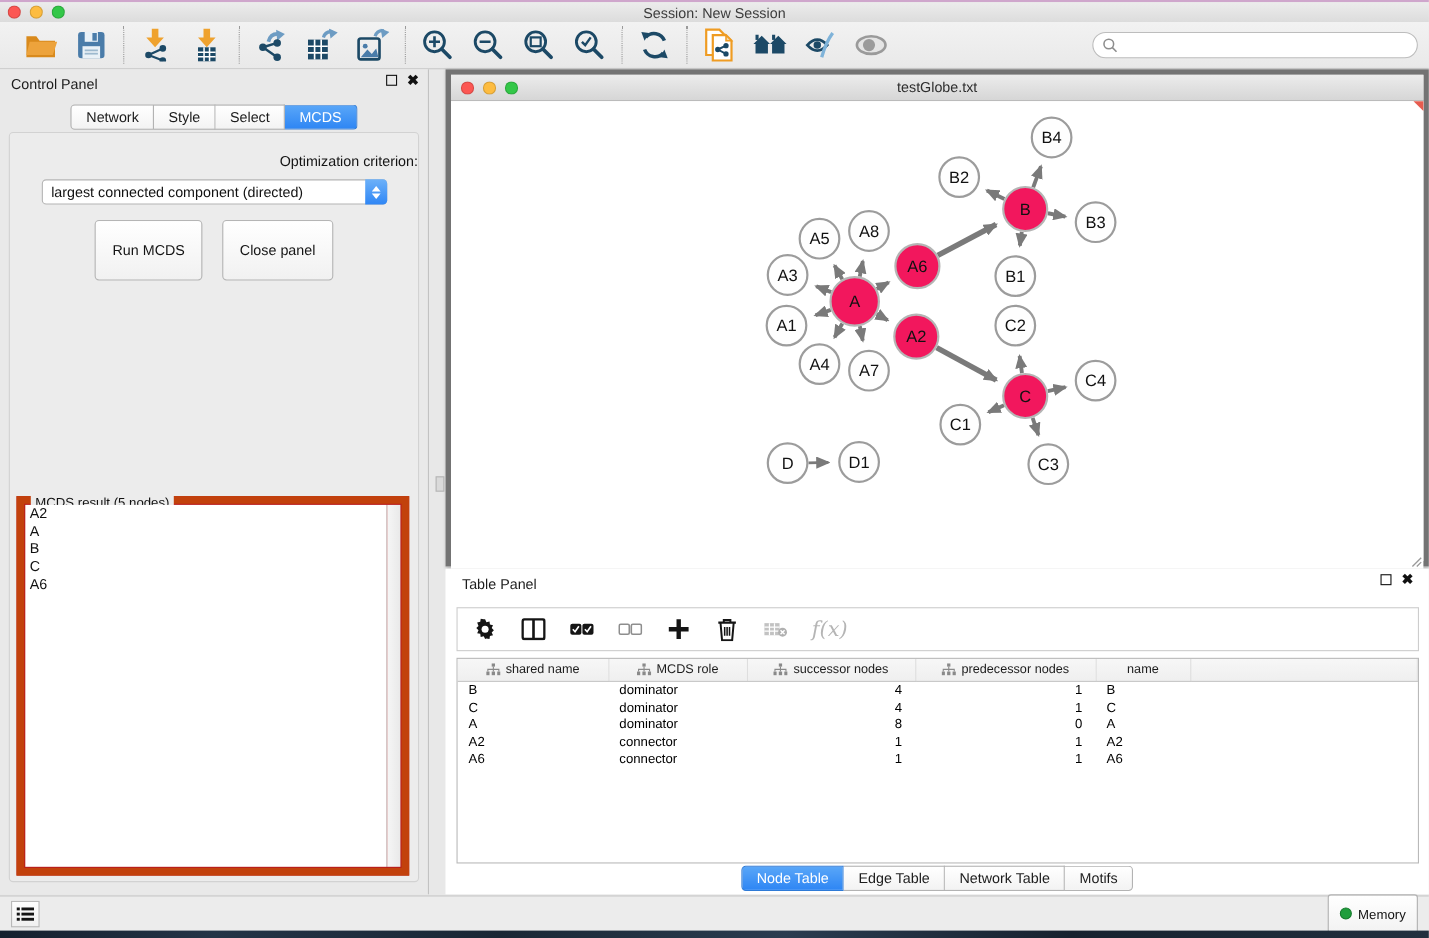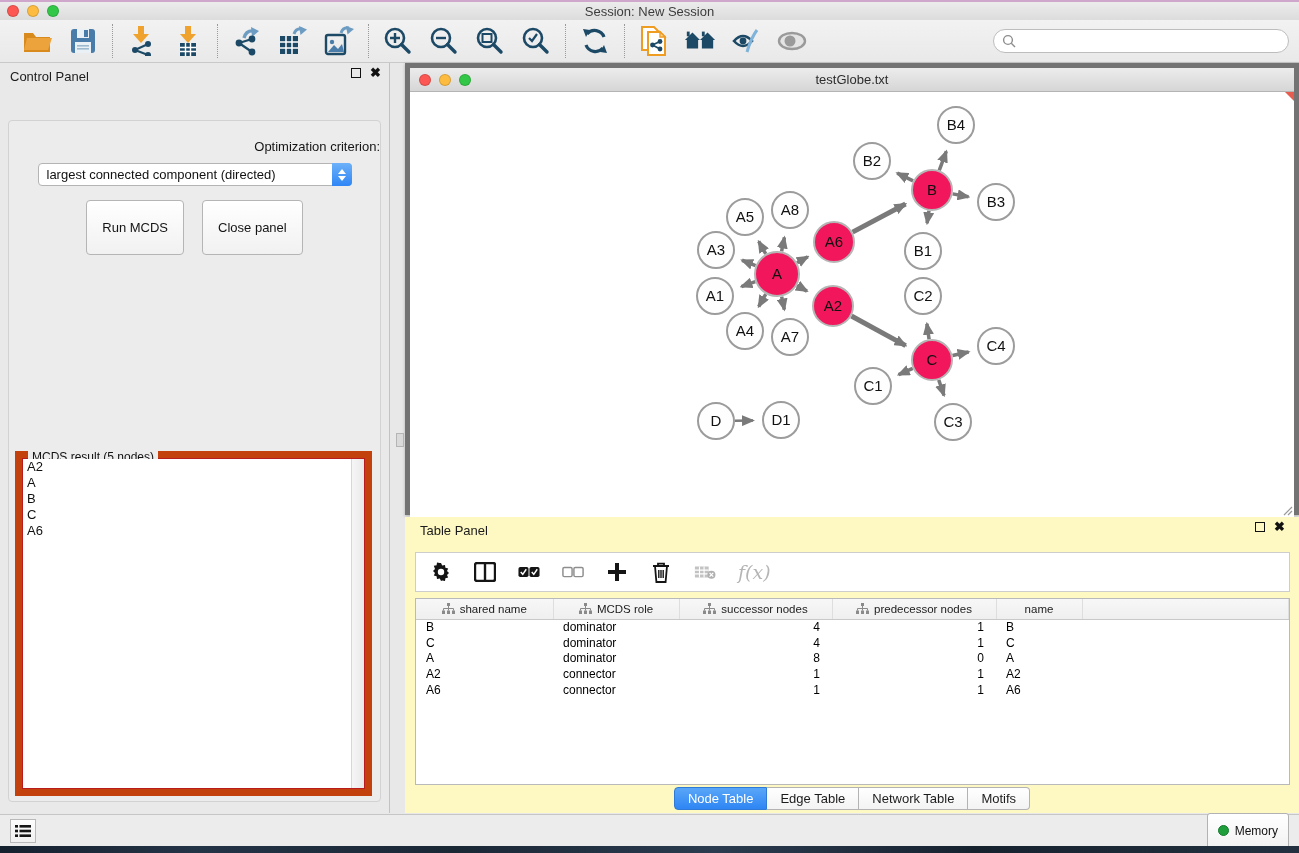--- a/index.html
+++ b/index.html
@@ -74,21 +74,21 @@
     border-bottom:1px solid #b4b4b4; display:flex; align-items:center; }
   .net-titlebar .title { position:absolute; left:0; right:0; text-align:center; font-size:13px; color:#2d2d2d; }
   .net-canvas { position:relative; width:100%; height:425px; background:#fff; }
   .corner-flag { position:absolute; right:0; top:0; width:0; height:0;
     border-left:9px solid transparent; border-top:9px solid #e65c4f; }
   .resize-grip { position:absolute; right:1px; bottom:1px; width:12px; height:12px; }
   .edge-gripper { position:absolute; left:396px; top:433px; width:8px; height:14px;
     background:#dadada; border:1px solid #b5b5b5; }
 
   
-  .table-panel { position:absolute; left:405px; top:517px; width:894px; height:296px; background:#fef9c3; }
+  .table-panel { position:absolute; left:405px; top:517px; width:894px; height:296px; background:#ffffff; }
   .tp-toolbar { position:absolute; left:10px; right:9px; top:35px; height:40px; background:#fff;
     border:1px solid #cdcdcd; display:flex; align-items:center; gap:22px; padding:0 14px; }
   .tp-icon { display:flex; align-items:center; justify-content:center; width:22px; height:22px; }
   .fx { font-family:"DejaVu Serif", serif; font-style:italic; font-size:19px; color:#b5b5b5; }
 
   .data-table { position:absolute; left:10px; right:9px; top:81px; bottom:28px; background:#fff;
     border:1px solid #b9b9b9; overflow:hidden; }
   table.grid { border-collapse:collapse; width:100%; table-layout:fixed; }
   .grid th { height:20px; background:linear-gradient(#f7f7f7,#efefef); border-bottom:1px solid #c9c9c9;
     border-right:1px solid #dedede; font-size:11.5px; font-weight:normal; color:#1c1c1c; }
@@ -288,20 +288,26 @@
   </div>
 
   <div class="control-panel">
     <div class="panel-head">
       <span class="ph-title">Control Panel</span>
       <span class="ph-icons">
         <span class="float-box"></span>
         <span class="close-x">✖</span>
       </span>
     </div>
+    <div class="cp-tabs" id="cp-tabs">
+        <span class="seg">Network</span>
+        <span class="seg">Style</span>
+        <span class="seg">Select</span>
+        <span class="seg active">MCDS</span>
+      </div>
     <div class="cp-inner">
       <div class="opt-label">Optimization criterion:</div>
       <div class="dropdown">
         <span class="dd-text">largest connected component (directed)</span>
         <span class="dd-stepper">
             <span class="up"></span>
             <span class="dn"></span>
           </span>
       </div>
       <div class="cp-buttons">

